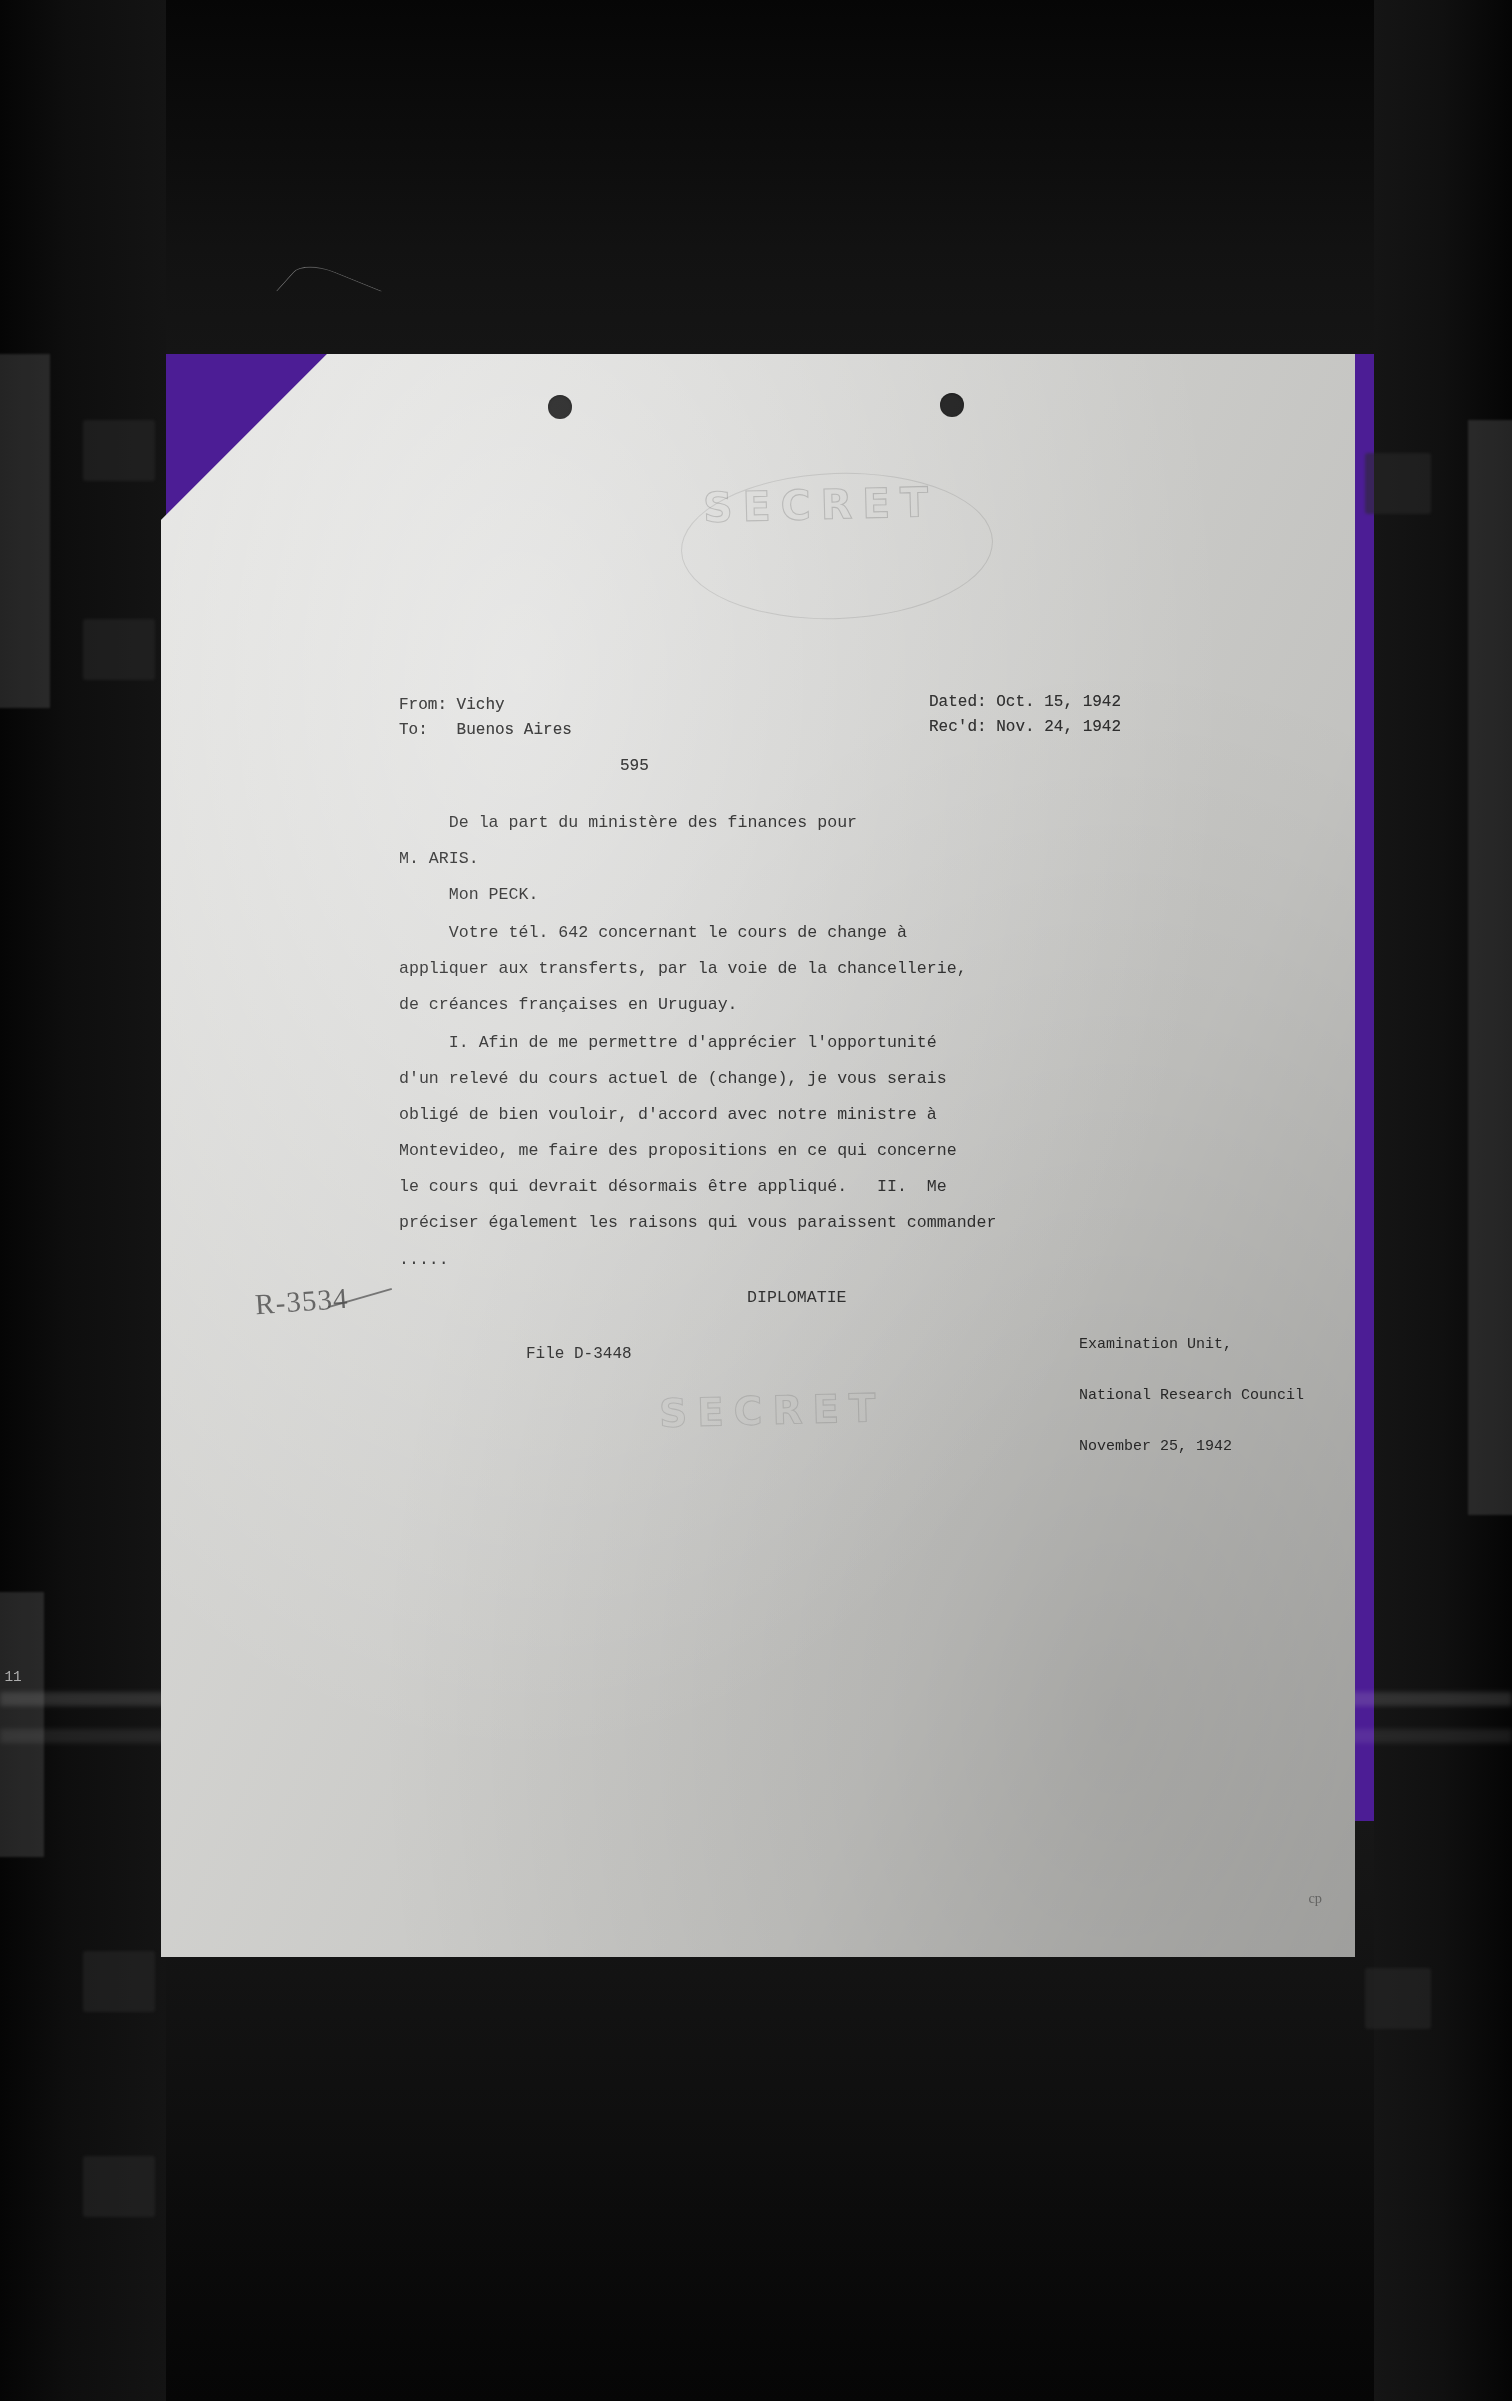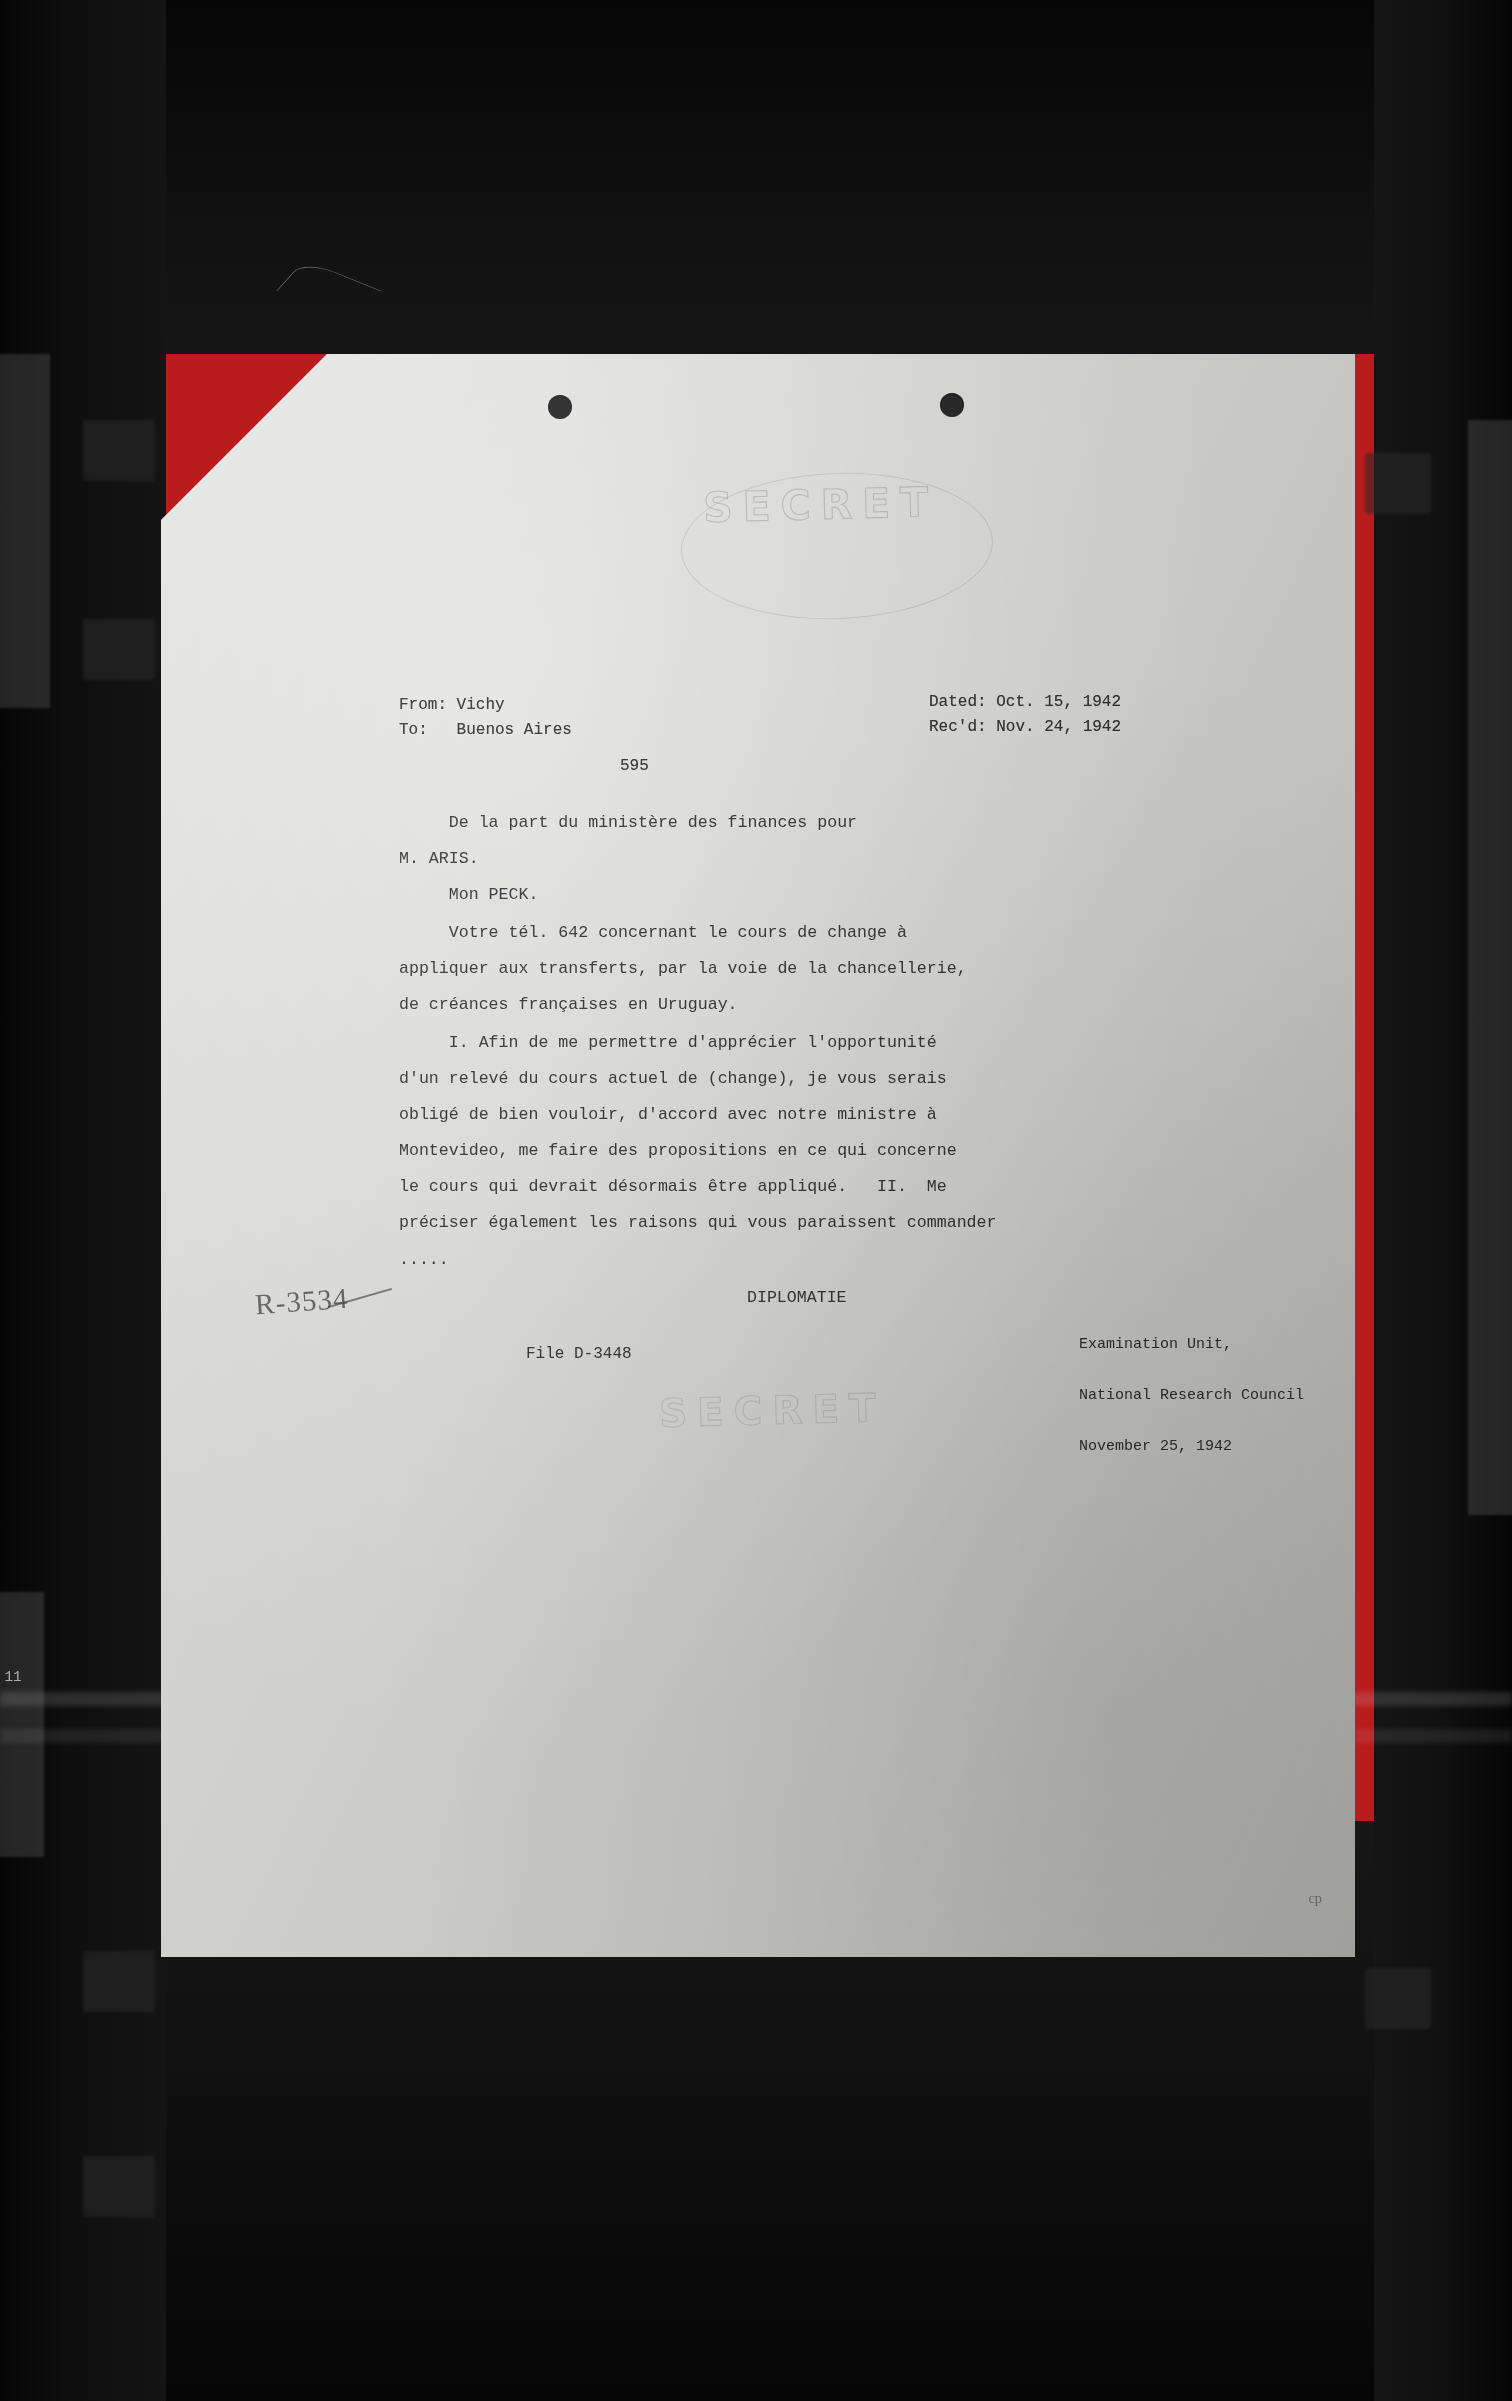--- a/index.html
+++ b/index.html
@@ -12,21 +12,21 @@
     height: 2401px;
     overflow: hidden;
     font-family: "Liberation Mono", monospace;
   }
 
   
   #scan {
     position: relative;
     width: 1512px;
     height: 2401px;
-    background: #b91c1c;
+    background: #4c1d95;
     overflow: hidden;
   }
 
   
   .film-band {
     position: absolute;
     background: #111;
   }
   .band-left {
     left: 0; top: 0;

